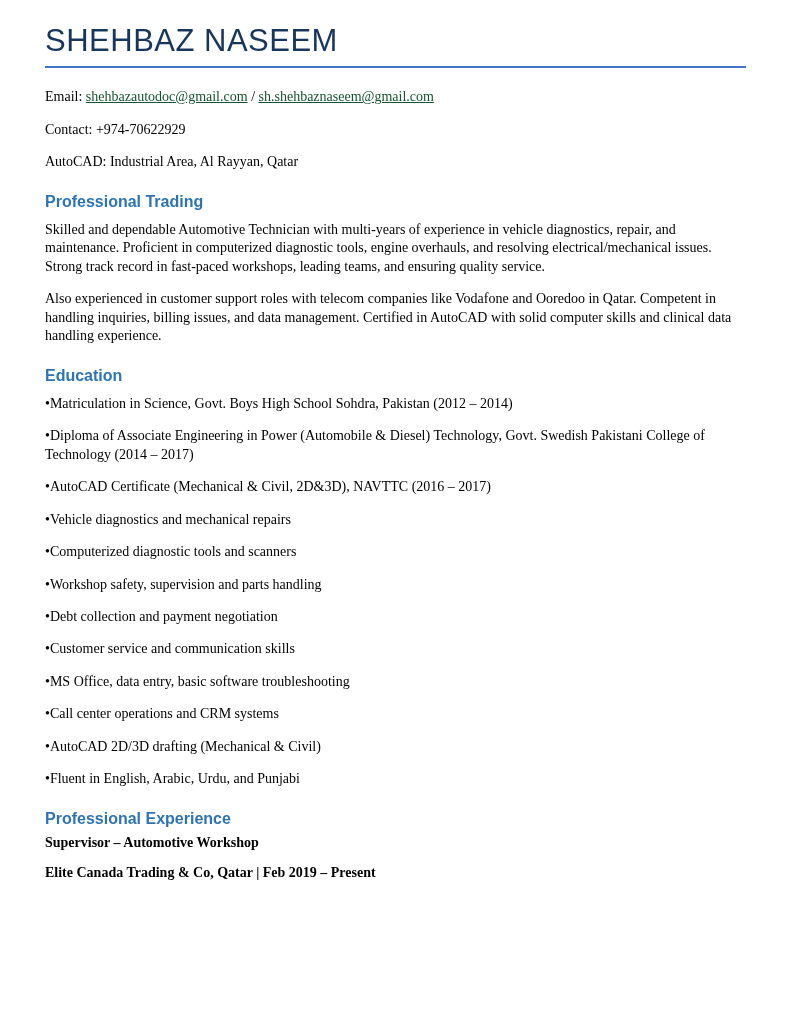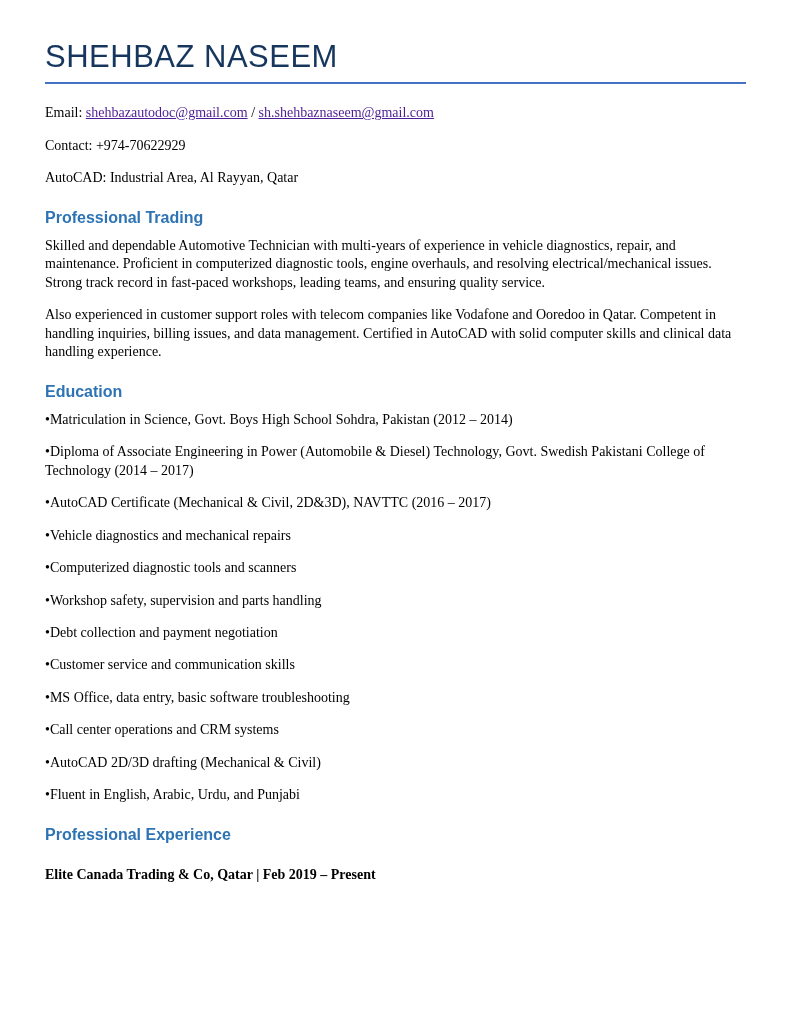--- a/index.html
+++ b/index.html
@@ -1,20 +1,20 @@
 <!DOCTYPE html>
 <html><head>
 <meta charset="utf-8">
 <style>
   html, body { margin: 0; padding: 0; background: #ffffff; }
   .page {
     width: 791px;
     height: 1024px;
     box-sizing: border-box;
-    padding: 40px 45px 0 45px;
+    padding: 24px 45px 0 45px;
     background: #ffffff;
     font-family: "Liberation Serif", serif;
     font-size: 14px;
     color: #000000;
     overflow: hidden;
   }
   h1.doc-title {
     font-family: "Liberation Sans", sans-serif;
     font-weight: 400;
     font-size: 31px;
@@ -22,21 +22,21 @@
     color: #17365d;
     margin: 0 0 0 0;
     line-height: 1.1;
   }
   .title-rule {
     border: none;
     border-top: 2px solid #4472c4;
     margin: 8px 0 20px 0;
   }
   p { margin: 0 0 14px 0; line-height: 1.32; }
-  a.email-link { color: #4c1d95; text-decoration: underline; }
+  a.email-link { color: #14532d; text-decoration: underline; }
   h2.section-heading {
     font-family: "Liberation Sans", sans-serif;
     font-weight: 700;
     font-size: 16px;
     color: #2e74b5;
     margin: 20px 0 10px 0;
     line-height: 1.2;
   }
   p.bullet::before { content: "\2022 "; }
   p.bold-line { font-weight: 700; }
@@ -67,16 +67,17 @@
   <p class="bullet">Vehicle diagnostics and mechanical repairs</p>
   <p class="bullet">Computerized diagnostic tools and scanners</p>
   <p class="bullet">Workshop safety, supervision and parts handling</p>
   <p class="bullet">Debt collection and payment negotiation</p>
   <p class="bullet">Customer service and communication skills</p>
   <p class="bullet">MS Office, data entry, basic software troubleshooting</p>
   <p class="bullet">Call center operations and CRM systems</p>
   <p class="bullet">AutoCAD 2D/3D drafting (Mechanical &amp; Civil)</p>
   <p class="bullet">Fluent in English, Arabic, Urdu, and Punjabi</p>
 
-  <h2 class="section-heading" style="margin-bottom:22px;">Professional Experience</h2>
+  <h2 class="section-heading" style="margin-bottom:6px;">Professional Experience</h2>
+  <p class="bold-line tight">Supervisor – Automotive Workshop</p>
   <p class="bold-line">Elite Canada Trading &amp; Co, Qatar | Feb 2019 – Present</p>
 
 </div>
 
 </body></html>

